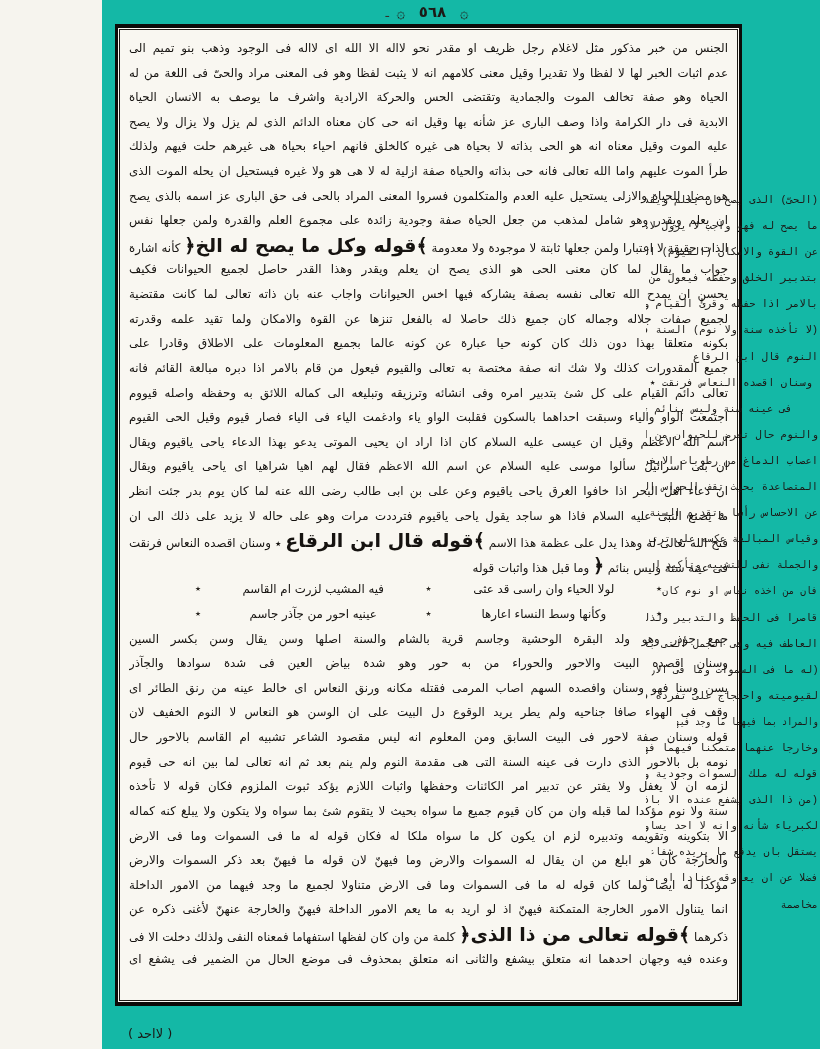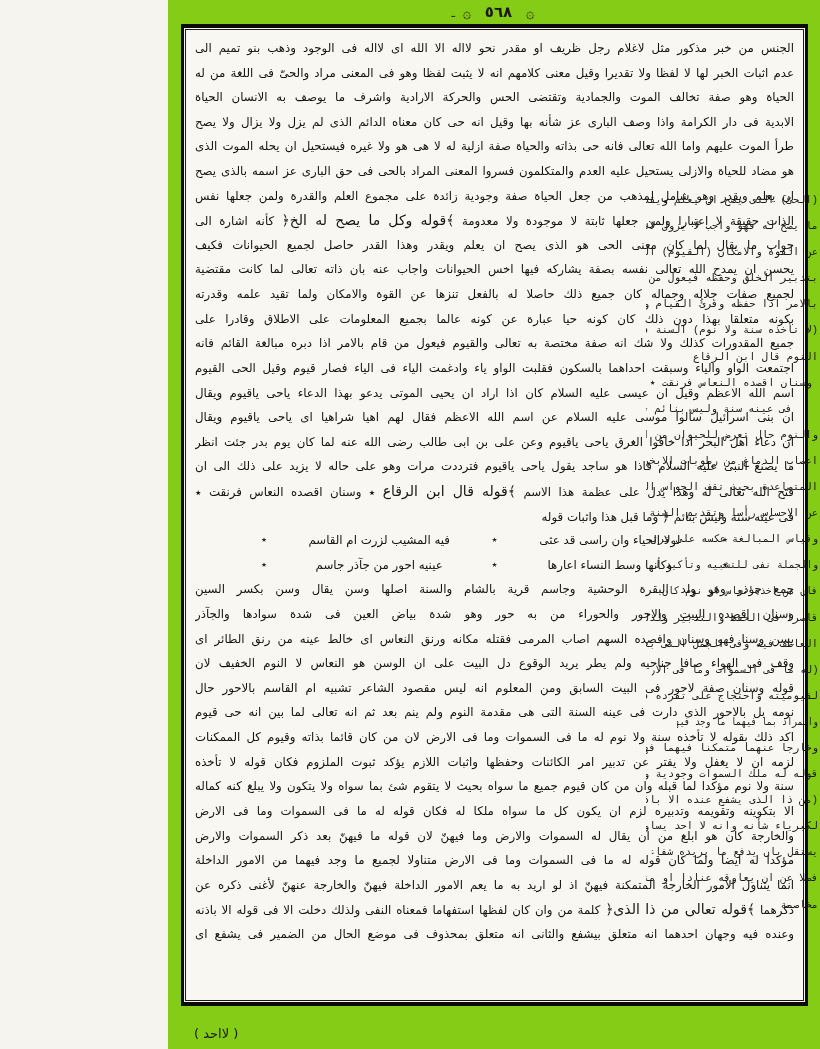--- a/index.html
+++ b/index.html
@@ -3,21 +3,21 @@
 <meta charset="utf-8">
 <style>
   html,body{margin:0;padding:0;}
   body{
     width:820px;height:1049px;
     background:#f6f4ee;
     font-family:"DejaVu Sans",sans-serif;
     color:#151310;
     overflow:hidden;
   }
-  .page{position:relative;width:652px;height:1049px;background:#84cc16;}
+  .page{position:relative;width:718px;height:1049px;background:#14b8a6;}
   
   .header{
     position:absolute;top:3px;left:13px;width:627px;
     text-align:center;direction:rtl;
     font-size:14px;color:#1c1a17;
   }
   .header .orn{font-size:15px;vertical-align:middle;padding:0 3px;color:#24211c;}
   .header .pagenum{font-weight:bold;font-size:15px;padding:0 6px;letter-spacing:2px;}
   .header .tail{font-size:12px;color:#33302a;}
   
@@ -34,21 +34,21 @@
   }
   .line{
     height:24.62px;line-height:24.62px;
     font-size:11.8px;
     direction:rtl;
     text-align:justify;text-align-last:justify;
     overflow:hidden;
     color:#161310;
   }
   .line.end{text-align:right;text-align-last:right;}
-  .marker{font-weight:normal;font-size:14px;}
+  .marker{font-weight:bold;font-size:19px;}
   .line.verse{
     display:flex;direction:rtl;align-items:center;
     width:80%;margin:0 auto;
     text-align:center;text-align-last:center;
   }
   .hemistich{flex:1 1 0;white-space:nowrap;overflow:hidden;}
   .vstar{flex:0 0 auto;padding:0 6px;font-size:11px;color:#2a2620;}
   
   .margin-col{
     position:absolute;top:187px;right:2px;width:172px;
@@ -83,29 +83,31 @@
     <span class="tail">ـ</span>
   </div>
 
   <div class="frame">
     <div class="frame-inner">
       <div id="main-lines">
           <div class="line">الجنس من خبر مذكور مثل لاغلام رجل ظريف او مقدر نحو لااله الا الله اى لااله فى الوجود وذهب بنو تميم الى</div>
           <div class="line">عدم اثبات الخبر لها لا لفظا ولا تقديرا وقيل معنى كلامهم انه لا يثبت لفظا وهو فى المعنى مراد والحىّ فى اللغة من له</div>
           <div class="line">الحياة وهو صفة تخالف الموت والجمادية وتقتضى الحس والحركة الارادية واشرف ما يوصف به الانسان الحياة</div>
           <div class="line">الابدية فى دار الكرامة واذا وصف البارى عز شأنه بها وقيل انه حى كان معناه الدائم الذى لم يزل ولا يزال ولا يصح</div>
+          <div class="line">عليه الموت وقيل معناه انه هو الحى بذاته لا بحياة هى غيره كالخلق فانهم احياء بحياة هى غيرهم حلت فيهم ولذلك</div>
           <div class="line">طرأ الموت عليهم واما الله تعالى فانه حى بذاته والحياة صفة ازلية له لا هى هو ولا غيره فيستحيل ان يحله الموت الذى</div>
           <div class="line">هو مضاد للحياة والازلى يستحيل عليه العدم والمتكلمون فسروا المعنى المراد بالحى فى حق البارى عز اسمه بالذى يصح</div>
           <div class="line">ان يعلم ويقدر وهو شامل لمذهب من جعل الحياة صفة وجودية زائدة على مجموع العلم والقدرة ولمن جعلها نفس</div>
           <div class="line"><span>الذات حقيقة لا اعتبارا ولمن جعلها ثابتة لا موجودة ولا معدومة </span><span class="marker">﴾قوله وكل ما يصح له الخ﴿</span><span> كأنه اشارة الى</span></div>
           <div class="line">جواب ما يقال لما كان معنى الحى هو الذى يصح ان يعلم ويقدر وهذا القدر حاصل لجميع الحيوانات فكيف</div>
           <div class="line">يحسن ان يمدح الله تعالى نفسه بصفة يشاركه فيها اخس الحيوانات واجاب عنه بان ذاته تعالى لما كانت مقتضية</div>
           <div class="line">لجميع صفات جلاله وجماله كان جميع ذلك حاصلا له بالفعل تنزها عن القوة والامكان ولما تقيد علمه وقدرته</div>
           <div class="line">بكونه متعلقا بهذا دون ذلك كان كونه حيا عبارة عن كونه عالما بجميع المعلومات على الاطلاق وقادرا على</div>
           <div class="line">جميع المقدورات كذلك ولا شك انه صفة مختصة به تعالى والقيوم فيعول من قام بالامر اذا دبره مبالغة القائم فانه</div>
+          <div class="line">تعالى دائم القيام على كل شئ بتدبير امره وفى انشائه وترزيقه وتبليغه الى كماله اللائق به وحفظه واصله قيووم</div>
           <div class="line">اجتمعت الواو والياء وسبقت احداهما بالسكون فقلبت الواو ياء وادغمت الياء فى الياء فصار قيوم وقيل الحى القيوم</div>
           <div class="line">اسم الله الاعظم وقيل ان عيسى عليه السلام كان اذا اراد ان يحيى الموتى يدعو بهذا الدعاء ياحى ياقيوم ويقال</div>
           <div class="line">ان بنى اسرائيل سألوا موسى عليه السلام عن اسم الله الاعظم فقال لهم اهيا شراهيا اى ياحى ياقيوم ويقال</div>
           <div class="line">ان دعاء اهل البحر اذا خافوا الغرق ياحى ياقيوم وعن على بن ابى طالب رضى الله عنه لما كان يوم بدر جئت انظر</div>
           <div class="line">ما يصنع النبى عليه السلام فاذا هو ساجد يقول ياحى ياقيوم فترددت مرات وهو على حاله لا يزيد على ذلك الى ان</div>
           <div class="line"><span>فتح الله تعالى له وهذا يدل على عظمة هذا الاسم </span><span class="marker">﴾قوله قال ابن الرقاع</span><span> ٭ وسنان اقصده النعاس فرنقت ٭</span></div>
           <div class="line end"><span>فى عينه سنة وليس بنائم </span><span class="marker">﴿</span><span> وما قبل هذا واثبات قوله</span></div>
           <div class="line verse">
             <span class="vstar">٭</span>
             <span class="hemistich">لولا الحياء وان راسى قد عثى</span>
@@ -119,21 +121,20 @@
             <span class="vstar">٭</span>
             <span class="hemistich">عينيه احور من جآذر جاسم</span>
             <span class="vstar">٭</span>
           </div>
           <div class="line">جمع جؤذر وهو ولد البقرة الوحشية وجاسم قرية بالشام والسنة اصلها وسن يقال وسن بكسر السين</div>
           <div class="line">وسنان اقصده البيت والاحور والحوراء من به حور وهو شدة بياض العين فى شدة سوادها والجآذر</div>
           <div class="line">يسن وسنا فهو وسنان وافصده السهم اصاب المرمى فقتله مكانه ورنق النعاس اى خالط عينه من رنق الطائر اى</div>
           <div class="line">وقف فى الهواء صافا جناحيه ولم يطر يريد الوقوع دل البيت على ان الوسن هو النعاس لا النوم الخفيف لان</div>
           <div class="line">قوله وسنان صفة لاحور فى البيت السابق ومن المعلوم انه ليس مقصود الشاعر تشبيه ام القاسم بالاحور حال</div>
           <div class="line">نومه بل بالاحور الذى دارت فى عينه السنة التى هى مقدمة النوم ولم ينم بعد ثم انه تعالى لما بين انه حى قيوم</div>
-          <div class="line">اكد ذلك بقوله لا تأخذه سنة ولا نوم له ما فى السموات وما فى الارض لان من كان قائما بذاته وقيوم كل الممكنات</div>
           <div class="line">لزمه ان لا يغفل ولا يفتر عن تدبير امر الكائنات وحفظها واثبات اللازم يؤكد ثبوت الملزوم فكان قوله لا تأخذه</div>
           <div class="line">سنة ولا نوم مؤكدا لما قبله وان من كان قيوم جميع ما سواه بحيث لا يتقوم شئ بما سواه ولا يتكون ولا يبلغ كنه كماله</div>
           <div class="line">الا بتكوينه وتقويمه وتدبيره لزم ان يكون كل ما سواه ملكا له فكان قوله له ما فى السموات وما فى الارض</div>
           <div class="line">والخارجة كان هو ابلغ من ان يقال له السموات والارض وما فيهنّ لان قوله ما فيهنّ بعد ذكر السموات والارض</div>
           <div class="line">مؤكدا له ايضا ولما كان قوله له ما فى السموات وما فى الارض متناولا لجميع ما وجد فيهما من الامور الداخلة</div>
           <div class="line">انما يتناول الامور الخارجة المتمكنة فيهنّ اذ لو اريد به ما يعم الامور الداخلة فيهنّ والخارجة عنهنّ لأغنى ذكره عن</div>
           <div class="line"><span>ذكرهما </span><span class="marker">﴾قوله تعالى من ذا الذى﴿</span><span> كلمة من وان كان لفظها استفهاما فمعناه النفى ولذلك دخلت الا فى قوله الا باذنه</span></div>
           <div class="line">وعنده فيه وجهان احدهما انه متعلق بيشفع والثانى انه متعلق بمحذوف فى موضع الحال من الضمير فى يشفع اى</div>
         </div>
     </div>

